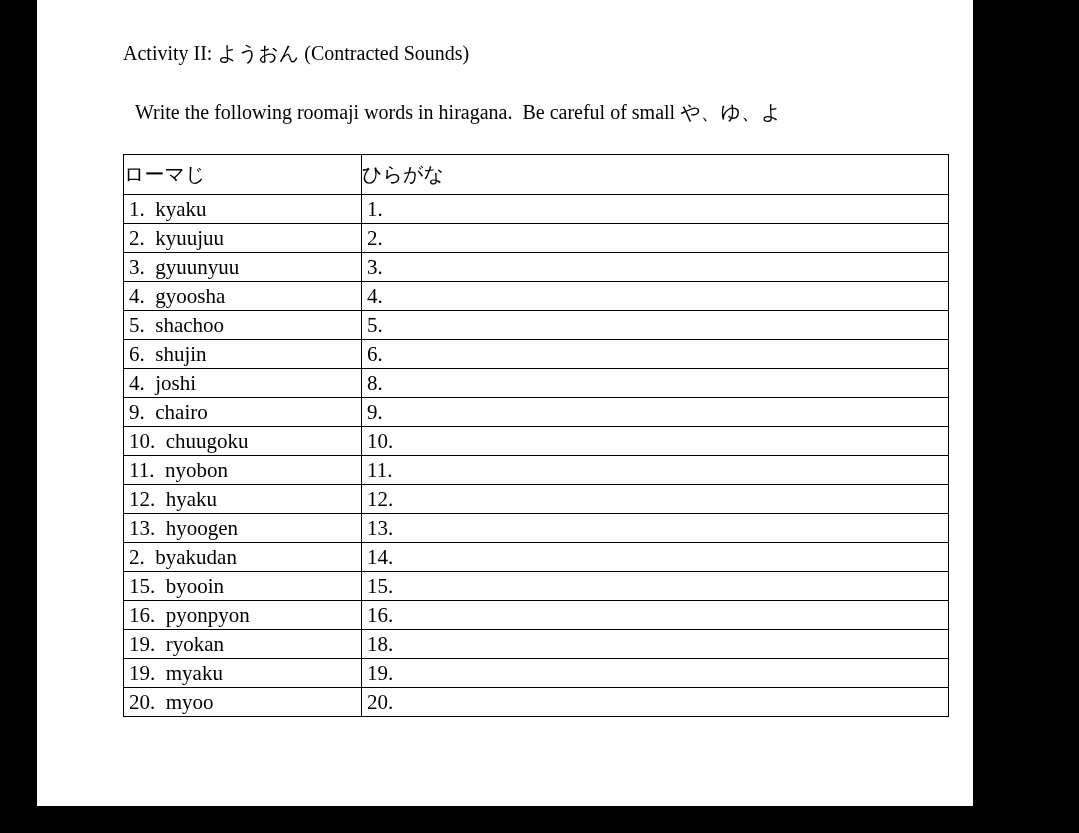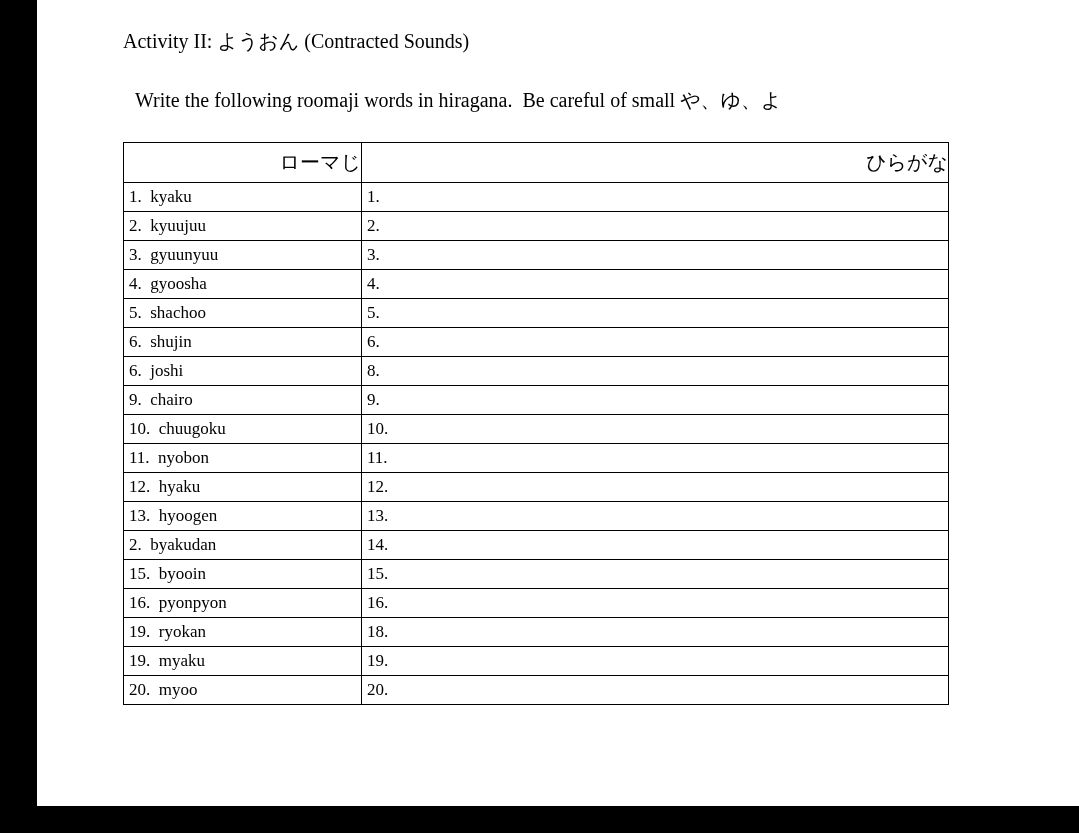--- a/index.html
+++ b/index.html
@@ -11,25 +11,25 @@
     height: 833px;
     background: #000000;
     position: relative;
     font-family: "Liberation Serif", serif;
     overflow: hidden;
   }
   .page {
     position: absolute;
     left: 37px;
     top: 0;
-    width: 1042px;
+    width: 936px;
     height: 806px;
     background: #ffffff;
     box-sizing: border-box;
-    padding-top: 28px;
+    padding-top: 40px;
     padding-left: 86px;
     color: #000000;
   }
   .title {
     font-size: 20px;
     line-height: 26px;
     margin: 0;
     font-weight: normal;
   }
   .instruction {
@@ -42,28 +42,28 @@
   table.worksheet {
     margin-top: 29px;
     border-collapse: collapse;
     table-layout: fixed;
     width: 825px;
   }
   table.worksheet th,
   table.worksheet td {
     border: 1px solid #000000;
     font-weight: normal;
-    font-size: 17px;
+    font-size: 21px;
     box-sizing: border-box;
     white-space: pre;
     overflow: hidden;
   }
   table.worksheet th {
     height: 40px;
-    text-align: right;
+    text-align: left;
     font-size: 20px;
     vertical-align: middle;
     padding: 0;
   }
   table.worksheet td {
     height: 29px;
     vertical-align: middle;
     padding: 0 0 0 5px;
   }
   .col-roomaji { width: 238px; }
@@ -108,21 +108,21 @@
         </tr>
         <tr>
           <td class="roomaji-cell">5.  shachoo</td>
           <td class="hiragana-cell">5.</td>
         </tr>
         <tr>
           <td class="roomaji-cell">6.  shujin</td>
           <td class="hiragana-cell">6.</td>
         </tr>
         <tr>
-          <td class="roomaji-cell">6.  joshi</td>
+          <td class="roomaji-cell">4.  joshi</td>
           <td class="hiragana-cell">8.</td>
         </tr>
         <tr>
           <td class="roomaji-cell">9.  chairo</td>
           <td class="hiragana-cell">9.</td>
         </tr>
         <tr>
           <td class="roomaji-cell">10.  chuugoku</td>
           <td class="hiragana-cell">10.</td>
         </tr>

